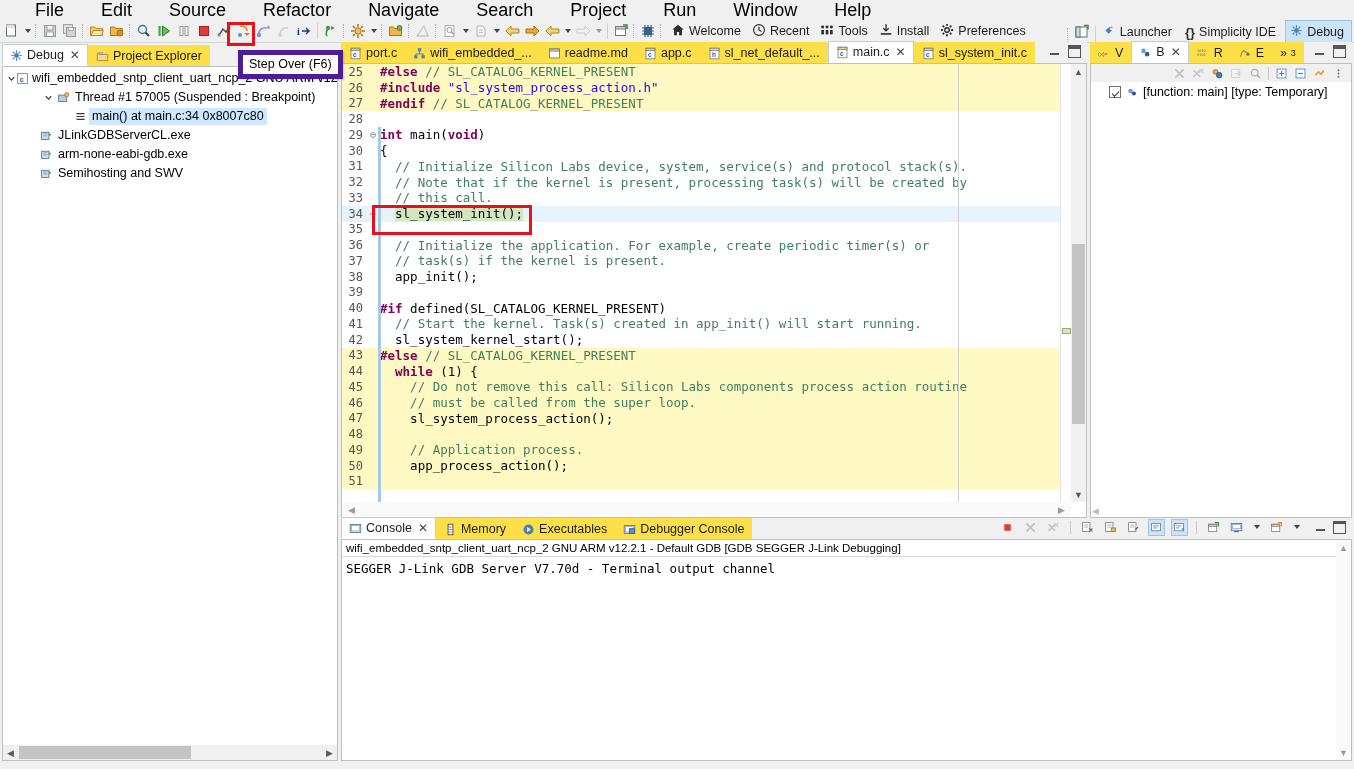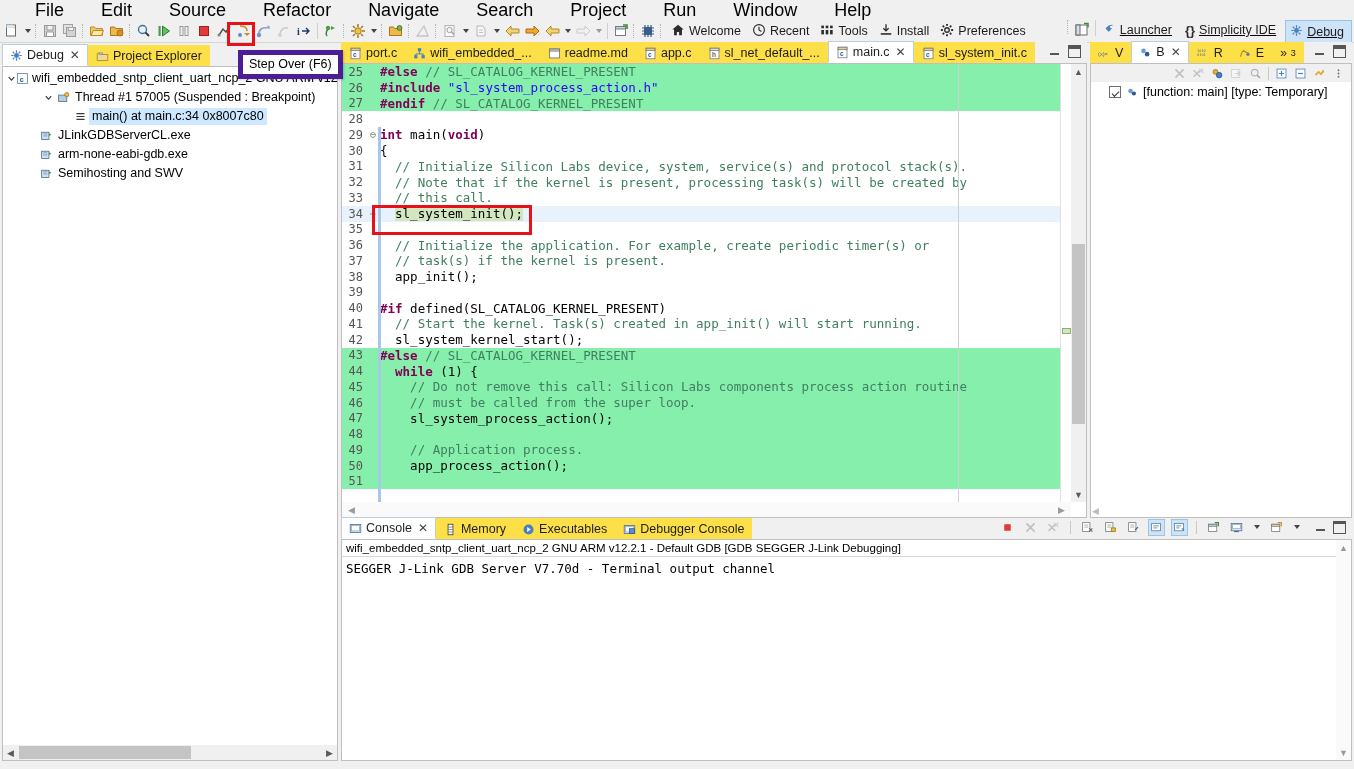--- a/index.html
+++ b/index.html
@@ -66,21 +66,21 @@
 
   
   .edtabs{height:21px;background:#f0f0f0;display:flex;align-items:flex-end;}
   .code{position:absolute;left:0;top:0;right:0;bottom:0;background:#fff;
         font-family:"DejaVu Sans Mono", monospace;font-size:12.5px;overflow:hidden;}
   .cline{height:15.75px;display:flex;align-items:center;white-space:pre;}
   .cline .gut{width:26px;text-align:right;padding-right:5px;color:#555;font-size:12px;
               flex:0 0 auto;box-sizing:border-box;}
   .cline .mk{width:10px;flex:0 0 auto;text-align:center;color:#7b7b7b;font-size:10px;}
   .cline .txt{flex:1 1 auto;padding-left:2px;}
-  .cline.grey{background:#86efac;}
+  .cline.grey{background:#fef9c3;}
   .cline.cur{background:#e8f2fd;}
   .kw{color:#7f0055;font-weight:bold;}
   .pp{color:#7f0055;font-weight:bold;}
   .cm{color:#3f7f5f;}
   .st{color:#2a00ff;}
   .hl{background:#d2e6c0;}
 
   
   .ctitle{font-size:11.5px;color:#000;padding:2px 0 2px 4px;background:#fff;border-bottom:1px solid #d8d8d8;}
   .cbody{font-family:"DejaVu Sans Mono", monospace;font-size:12.5px;padding:4px 0 0 4px;color:#000;}
@@ -353,21 +353,21 @@
         <svg width="14" height="14" viewBox="0 0 16 16">
             <circle cx="8" cy="8" r="2.6" fill="none" stroke="#2b2b2b" stroke-width="1.5"></circle>
             <g stroke="#2b2b2b" stroke-width="2.1">
               <path d="M8 1v2.2M8 12.8V15M1 8h2.2M12.8 8H15M3.1 3.1l1.6 1.6M11.3 11.3l1.6 1.6M12.9 3.1l-1.6 1.6M4.7 11.3l-1.6 1.6"></path>
             </g>
           </svg>
       </span>
       <span>Preferences</span>
     </div>
 
-    <div style="margin-left:auto;display:flex;align-items:flex-start;text-decoration:underline;">
+    <div style="margin-left:auto;display:flex;align-items:flex-end;">
       <div class="tdot"></div>
       <div class="tbtn">
         <svg width="16" height="16" viewBox="0 0 16 16">
             <rect x="2" y="3" width="11" height="10" fill="#fff" stroke="#6a6a6a"></rect>
             <rect x="2" y="3" width="4" height="10" fill="#cfe0ef" stroke="#6a6a6a"></rect>
             <path d="M10 1.5h4v4" fill="none" stroke="#3c8a3c" stroke-width="1.5"></path>
           </svg>
       </div>
       <div class="tsep"></div>
       <div class="tlabel" style="padding-right:9px;">

